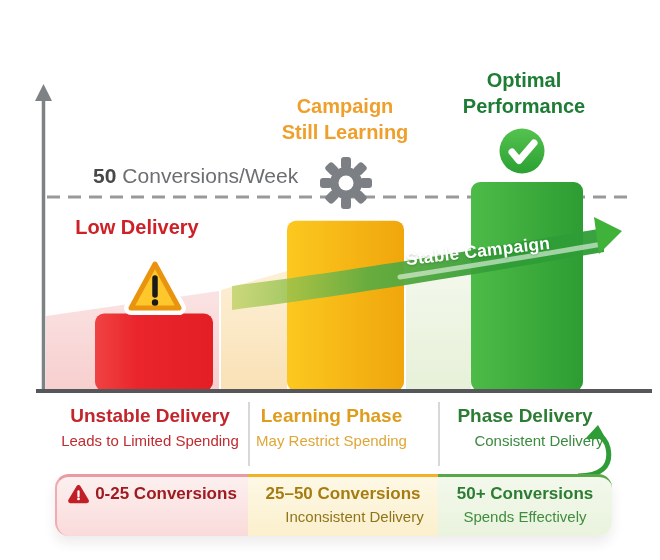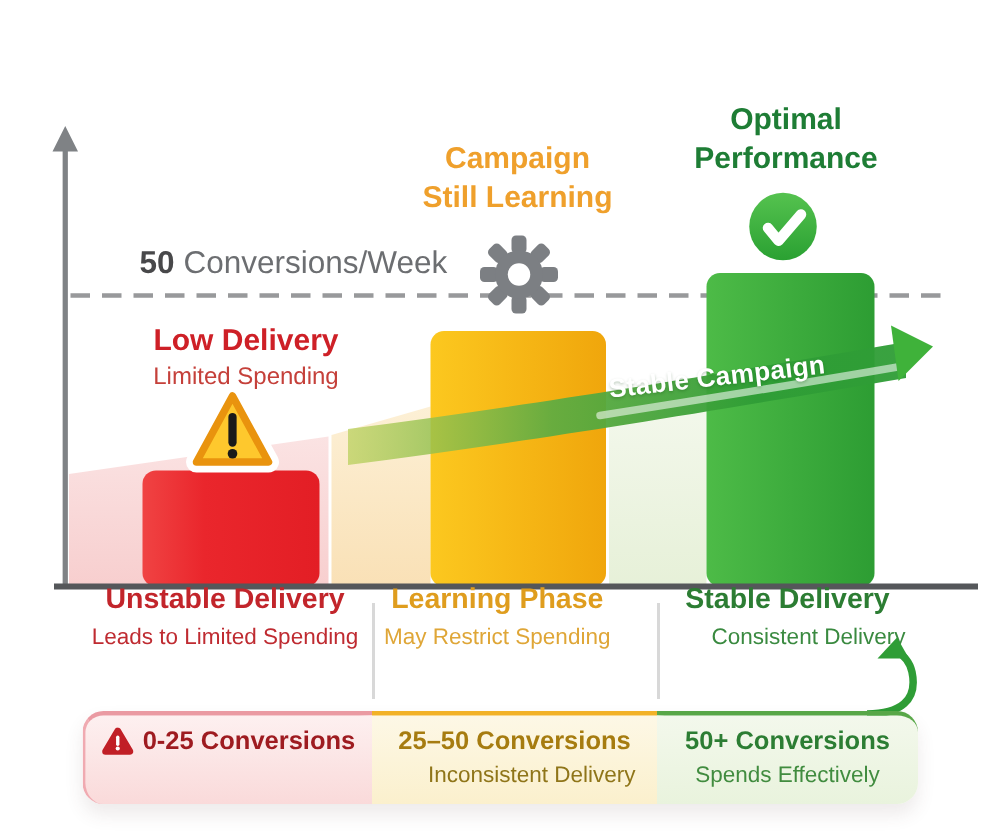--- a/index.html
+++ b/index.html
@@ -11,21 +11,21 @@
   .lbl-low-title{font-size:20px;font-weight:700;color:#ce2027;}
   .lbl-low-sub{font-size:16px;color:#c5403a;margin-top:2px;}
   .lbl-learning{font-size:20px;font-weight:700;color:#efa02c;line-height:1.3;}
   .lbl-optimal{font-size:20px;font-weight:700;color:#1e7d35;line-height:1.3;}
   .threshold{position:absolute;left:56px;top:164px;font-size:21px;color:#6c6e71;margin-left:37px;}
   .threshold b{color:#48484a;font-weight:700;margin-right:6px;}
   .swoosh-text{position:absolute;left:398px;top:241px;width:160px;text-align:center;
       color:#ffffff;font-size:17.5px;font-weight:700;transform:rotate(-6.5deg);
       text-shadow:0 1px 2px rgba(0,60,0,.25);letter-spacing:.2px;}
   .vdivider{position:absolute;top:402px;width:2px;height:64px;background:#d8d8d8;}
-  .thead{position:absolute;top:389px;text-align:center;}
+  .thead{position:absolute;top:405px;text-align:center;}
   .thead .h{font-size:19px;font-weight:700;}
   .thead .s{font-size:15px;margin-top:5px;}
   .c-red .h{color:#c2252b;} .c-red .s{color:#bf2b31;}
   .c-gold .h{color:#df9d1e;} .c-gold .s{color:#dfa637;}
   .c-green .h{color:#2c7d33;} .c-green .s{color:#3a8a40;padding-left:28px;}
   .strip{position:absolute;left:55px;top:474px;width:557px;height:62px;display:flex;
       box-shadow:0 7px 12px rgba(90,60,60,.10);border-radius:14px;}
   .cell{box-sizing:border-box;text-align:center;padding-top:7px;}
   .cell .l1{font-size:17px;font-weight:700;display:flex;align-items:center;justify-content:center;gap:6px;}
   .cell .l2{font-size:15px;margin-top:4px;}
@@ -131,23 +131,22 @@
     <g transform="translate(522,151)">
       <circle r="22.5" fill="url(#gCheck)"></circle>
       <path d="M-10,1 L-3,9.5 L12,-8" fill="none" stroke="#ffffff" stroke-width="7" stroke-linecap="round" stroke-linejoin="round"></path>
     </g>
   </svg>
 
   <div class="threshold">
     <b>50</b><span>Conversions/Week</span>
   </div>
 
-  <div class="lbl" style="left:64px;top:215px;width:200px">
+  <div class="lbl" style="left:37px;top:215px;width:200px">
     <div class="lbl-low-title">Low Delivery</div>
-    <div class="lbl-low-sub">Limited Spending</div>
   </div>
 
   <div class="lbl lbl-optimal" style="left:424px;top:67px;width:200px">
     <div>Optimal</div>
     <div>Performance</div>
   </div>
 
   <div class="lbl lbl-learning" style="left:245px;top:93px;width:200px">
     <div>Campaign</div>
     <div>Still Learning</div>
@@ -160,21 +159,21 @@
 
   <div class="thead c-red" style="left:52px;width:196px">
     <div class="h">Unstable Delivery</div>
     <div class="s">Leads to Limited Spending</div>
   </div>
   <div class="thead c-gold" style="left:248px;width:167px">
     <div class="h">Learning Phase</div>
     <div class="s">May Restrict Spending</div>
   </div>
   <div class="thead c-green" style="left:438px;width:174px">
-    <div class="h">Stable Delivery</div>
+    <div class="h">Phase Delivery</div>
     <div class="s">Consistent Delivery</div>
   </div>
 
   <svg class="abs" style="left:578px;top:424px" width="60" height="60" viewBox="0 0 60 60">
     <path d="M0,52 C22,52 34,43 30,24 C28.5,17 25,13 19,10" fill="none" stroke="#2f9d36" stroke-width="5" stroke-linecap="round"></path>
     <polygon points="7,15 20,1 28,15" fill="#2f9d36"></polygon>
   </svg>
 
   <div class="strip">
     <div class="cell cell1">

